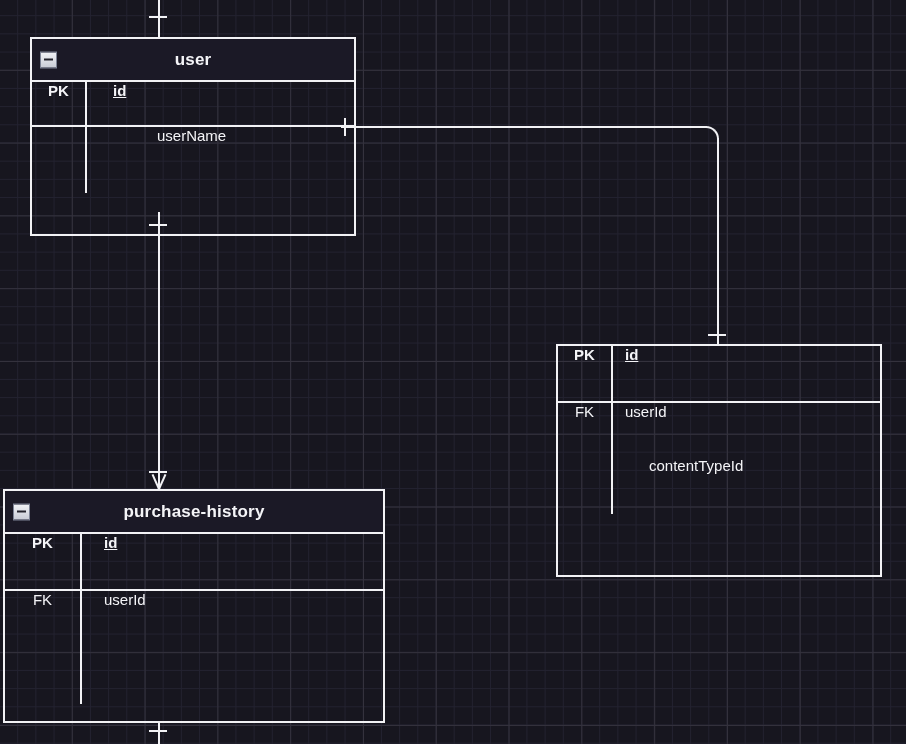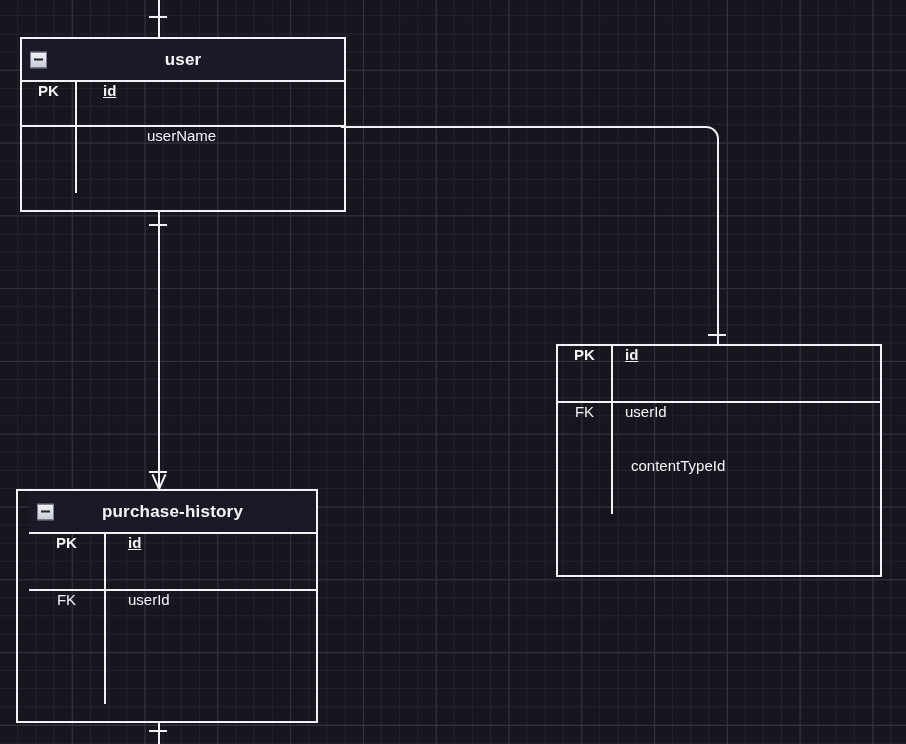--- a/index.html
+++ b/index.html
@@ -185,21 +185,21 @@
 
   <div class="conn conn-v" style="left:158px; top:723px; height:21px;"></div>
   <div class="tick-h" style="left:149px; top:730px;"></div>
 
   <div class="conn conn-h" style="left:341px; top:126px; width:366px;"></div>
   <div class="corner" style="left:705px; top:126px; width:14px; height:14px;"></div>
   <div class="conn conn-v" style="left:717px; top:138px; height:207px;"></div>
   <div class="tick-v" style="left:344px; top:118px;"></div>
   <div class="tick-h" style="left:708px; top:334px;"></div>
 
-  <div class="entity" style="left:20px; top:37px; width:326px; height:175px;">
+  <div class="entity" style="left:30px; top:37px; width:326px; height:199px;">
     <div class="entity-header">
       <div class="collapse-icon"></div>
       <div class="entity-title">user</div>
     </div>
     <div class="entity-body">
       <div class="col-divider" style="left:53px; top:0px; height:111px;"></div>
 
       <div class="row-group">
         <div class="attr-row pk" style="height:43px;">
           <div class="attr-key" style="width:53px;">PK</div>
@@ -231,27 +231,27 @@
         </div>
       </div>
 
       <div class="row-group">
         <div class="attr-row" style="height:54px;">
           <div class="attr-key" style="width:53px;">FK</div>
           <div class="attr-name" style="padding-left:14px;">userId</div>
         </div>
         <div class="attr-row" style="height:54px;">
           <div class="attr-key" style="width:53px;"></div>
-          <div class="attr-name" style="padding-left:20px;">contentTypeId</div>
-        </div>
-      </div>
-    </div>
-  </div>
-
-  <div class="entity" style="left:16px; top:489px; width:302px; height:234px;padding-left:11px;">
+          <div class="attr-name" style="padding-left:20px;margin-left:18px;">contentTypeId</div>
+        </div>
+      </div>
+    </div>
+  </div>
+
+  <div class="entity" style="left:3px; top:489px; width:382px; height:234px;">
     <div class="entity-header">
       <div class="collapse-icon"></div>
       <div class="entity-title">purchase-history</div>
     </div>
     <div class="entity-body">
       <div class="col-divider" style="left:75px; top:0px; height:170px;"></div>
 
       <div class="row-group">
         <div class="attr-row pk" style="height:55px;">
           <div class="attr-key" style="width:75px;">PK</div>

